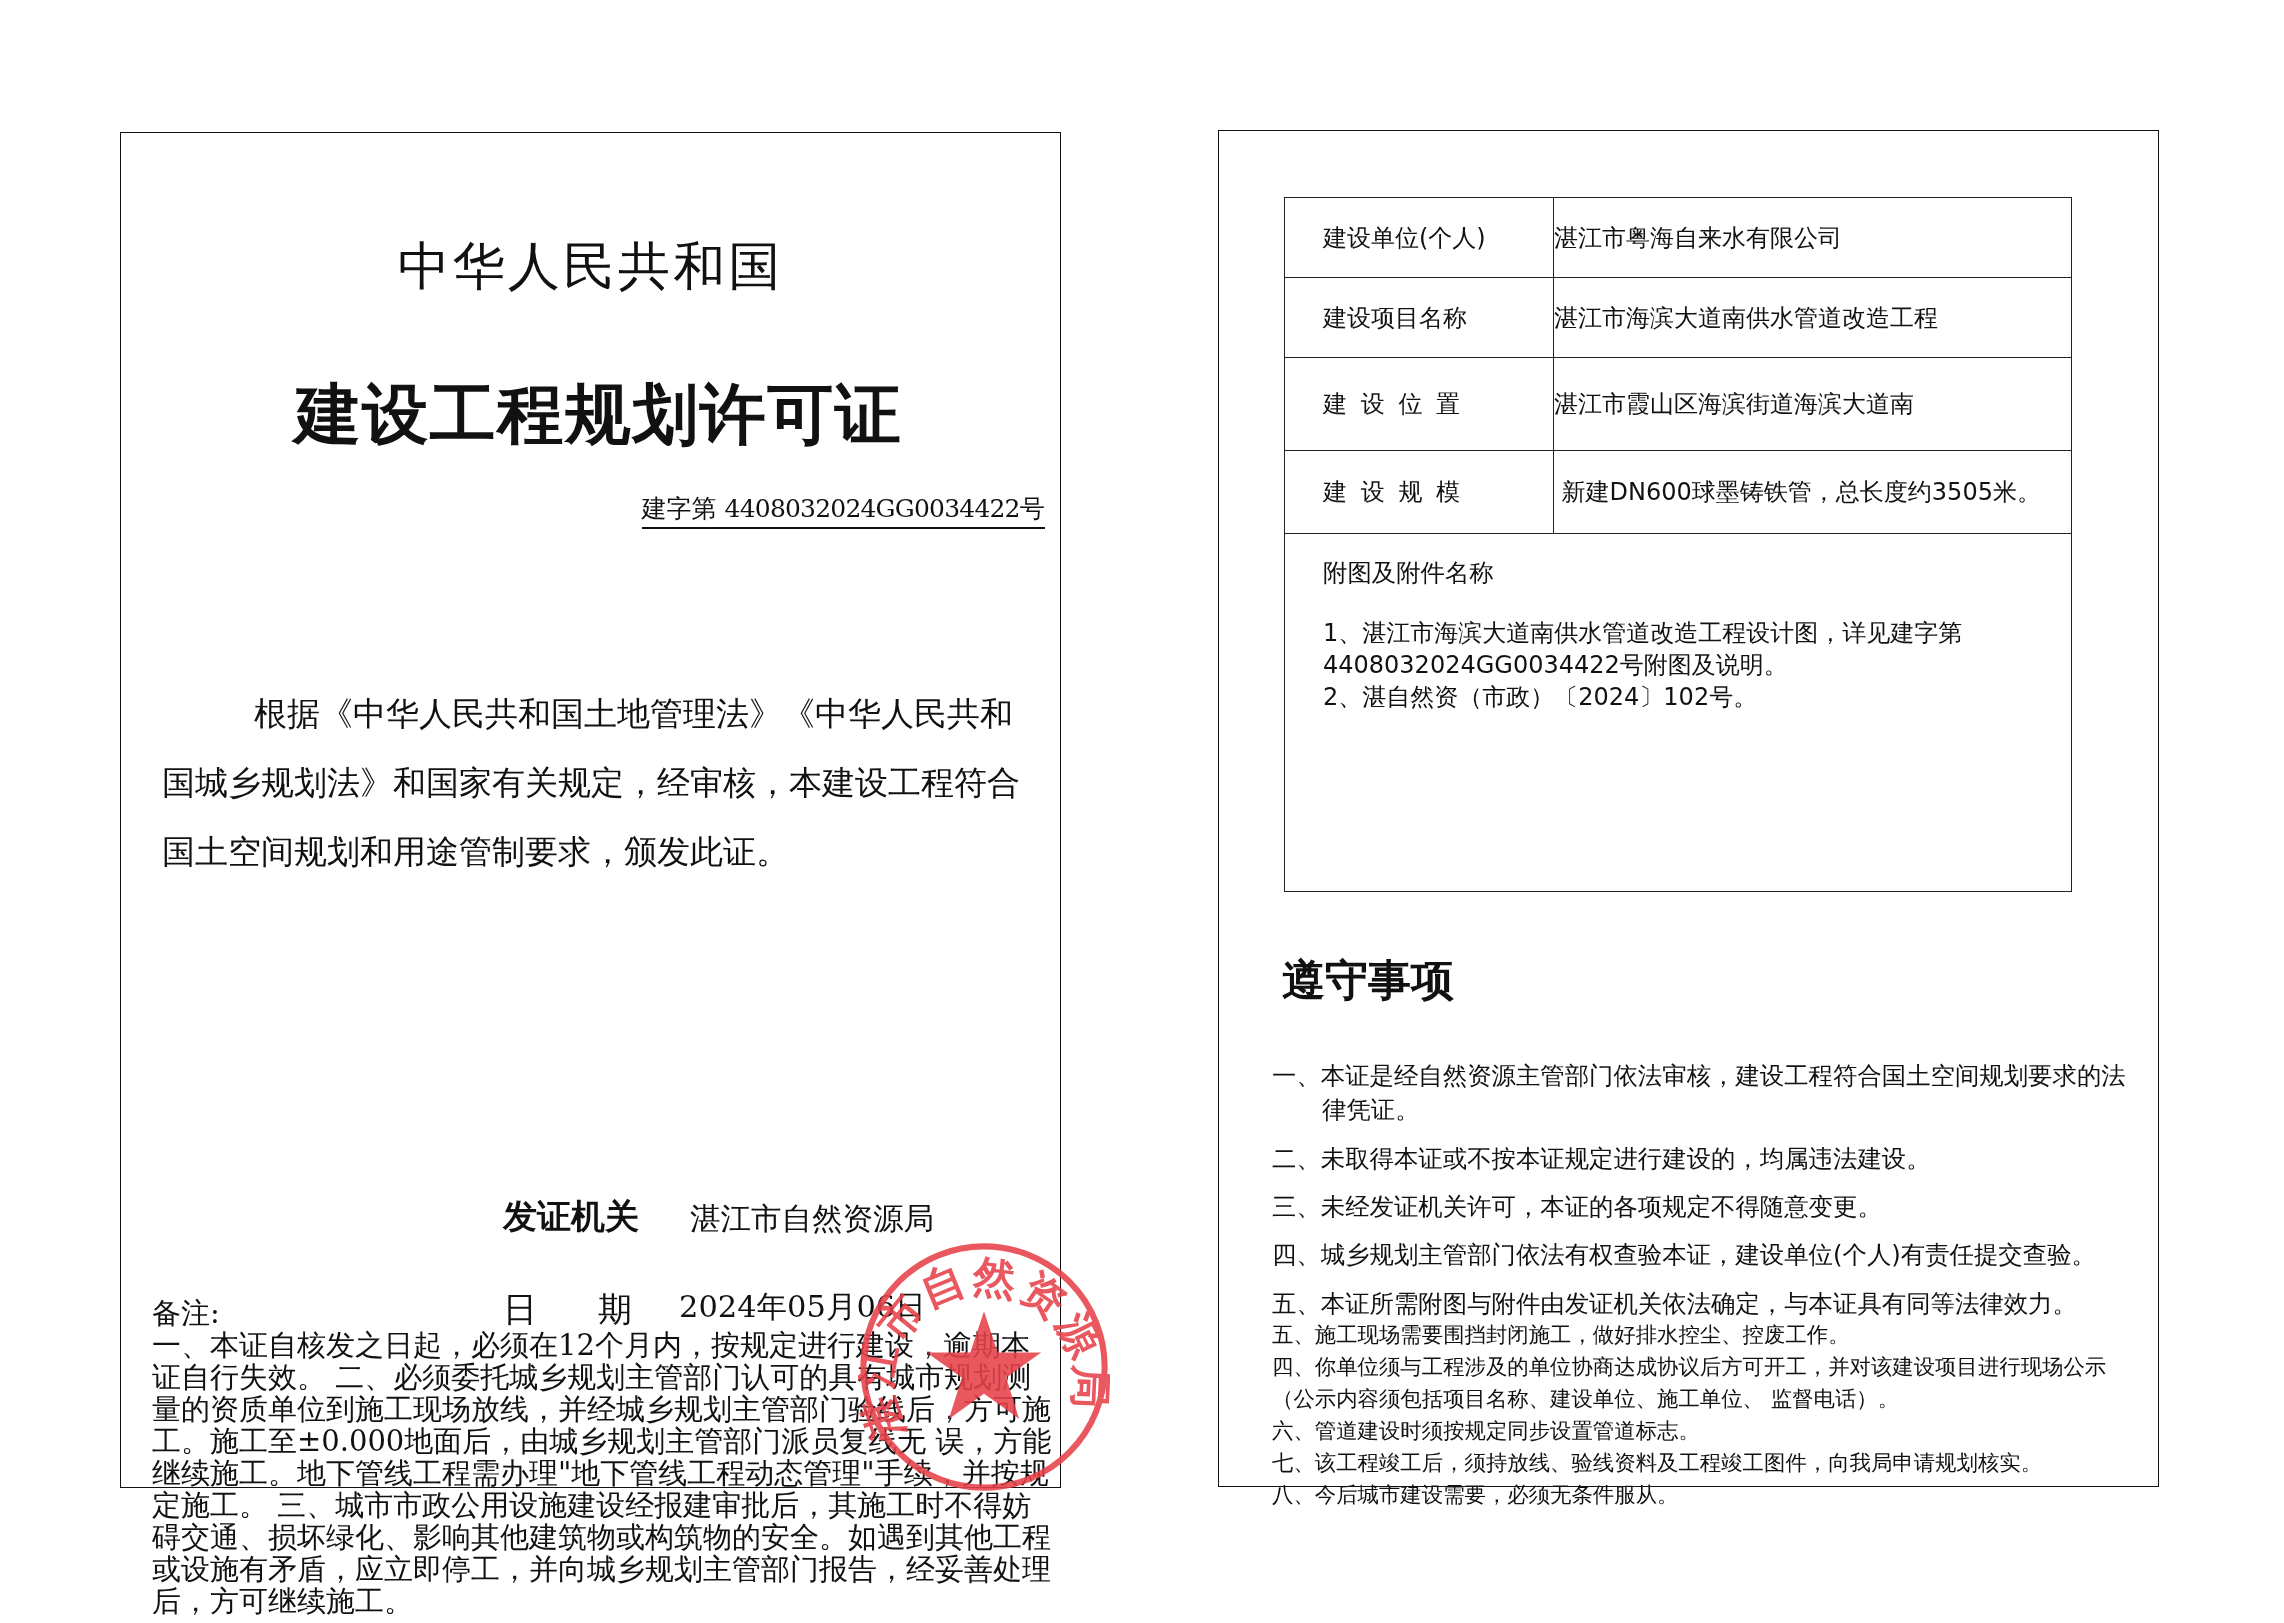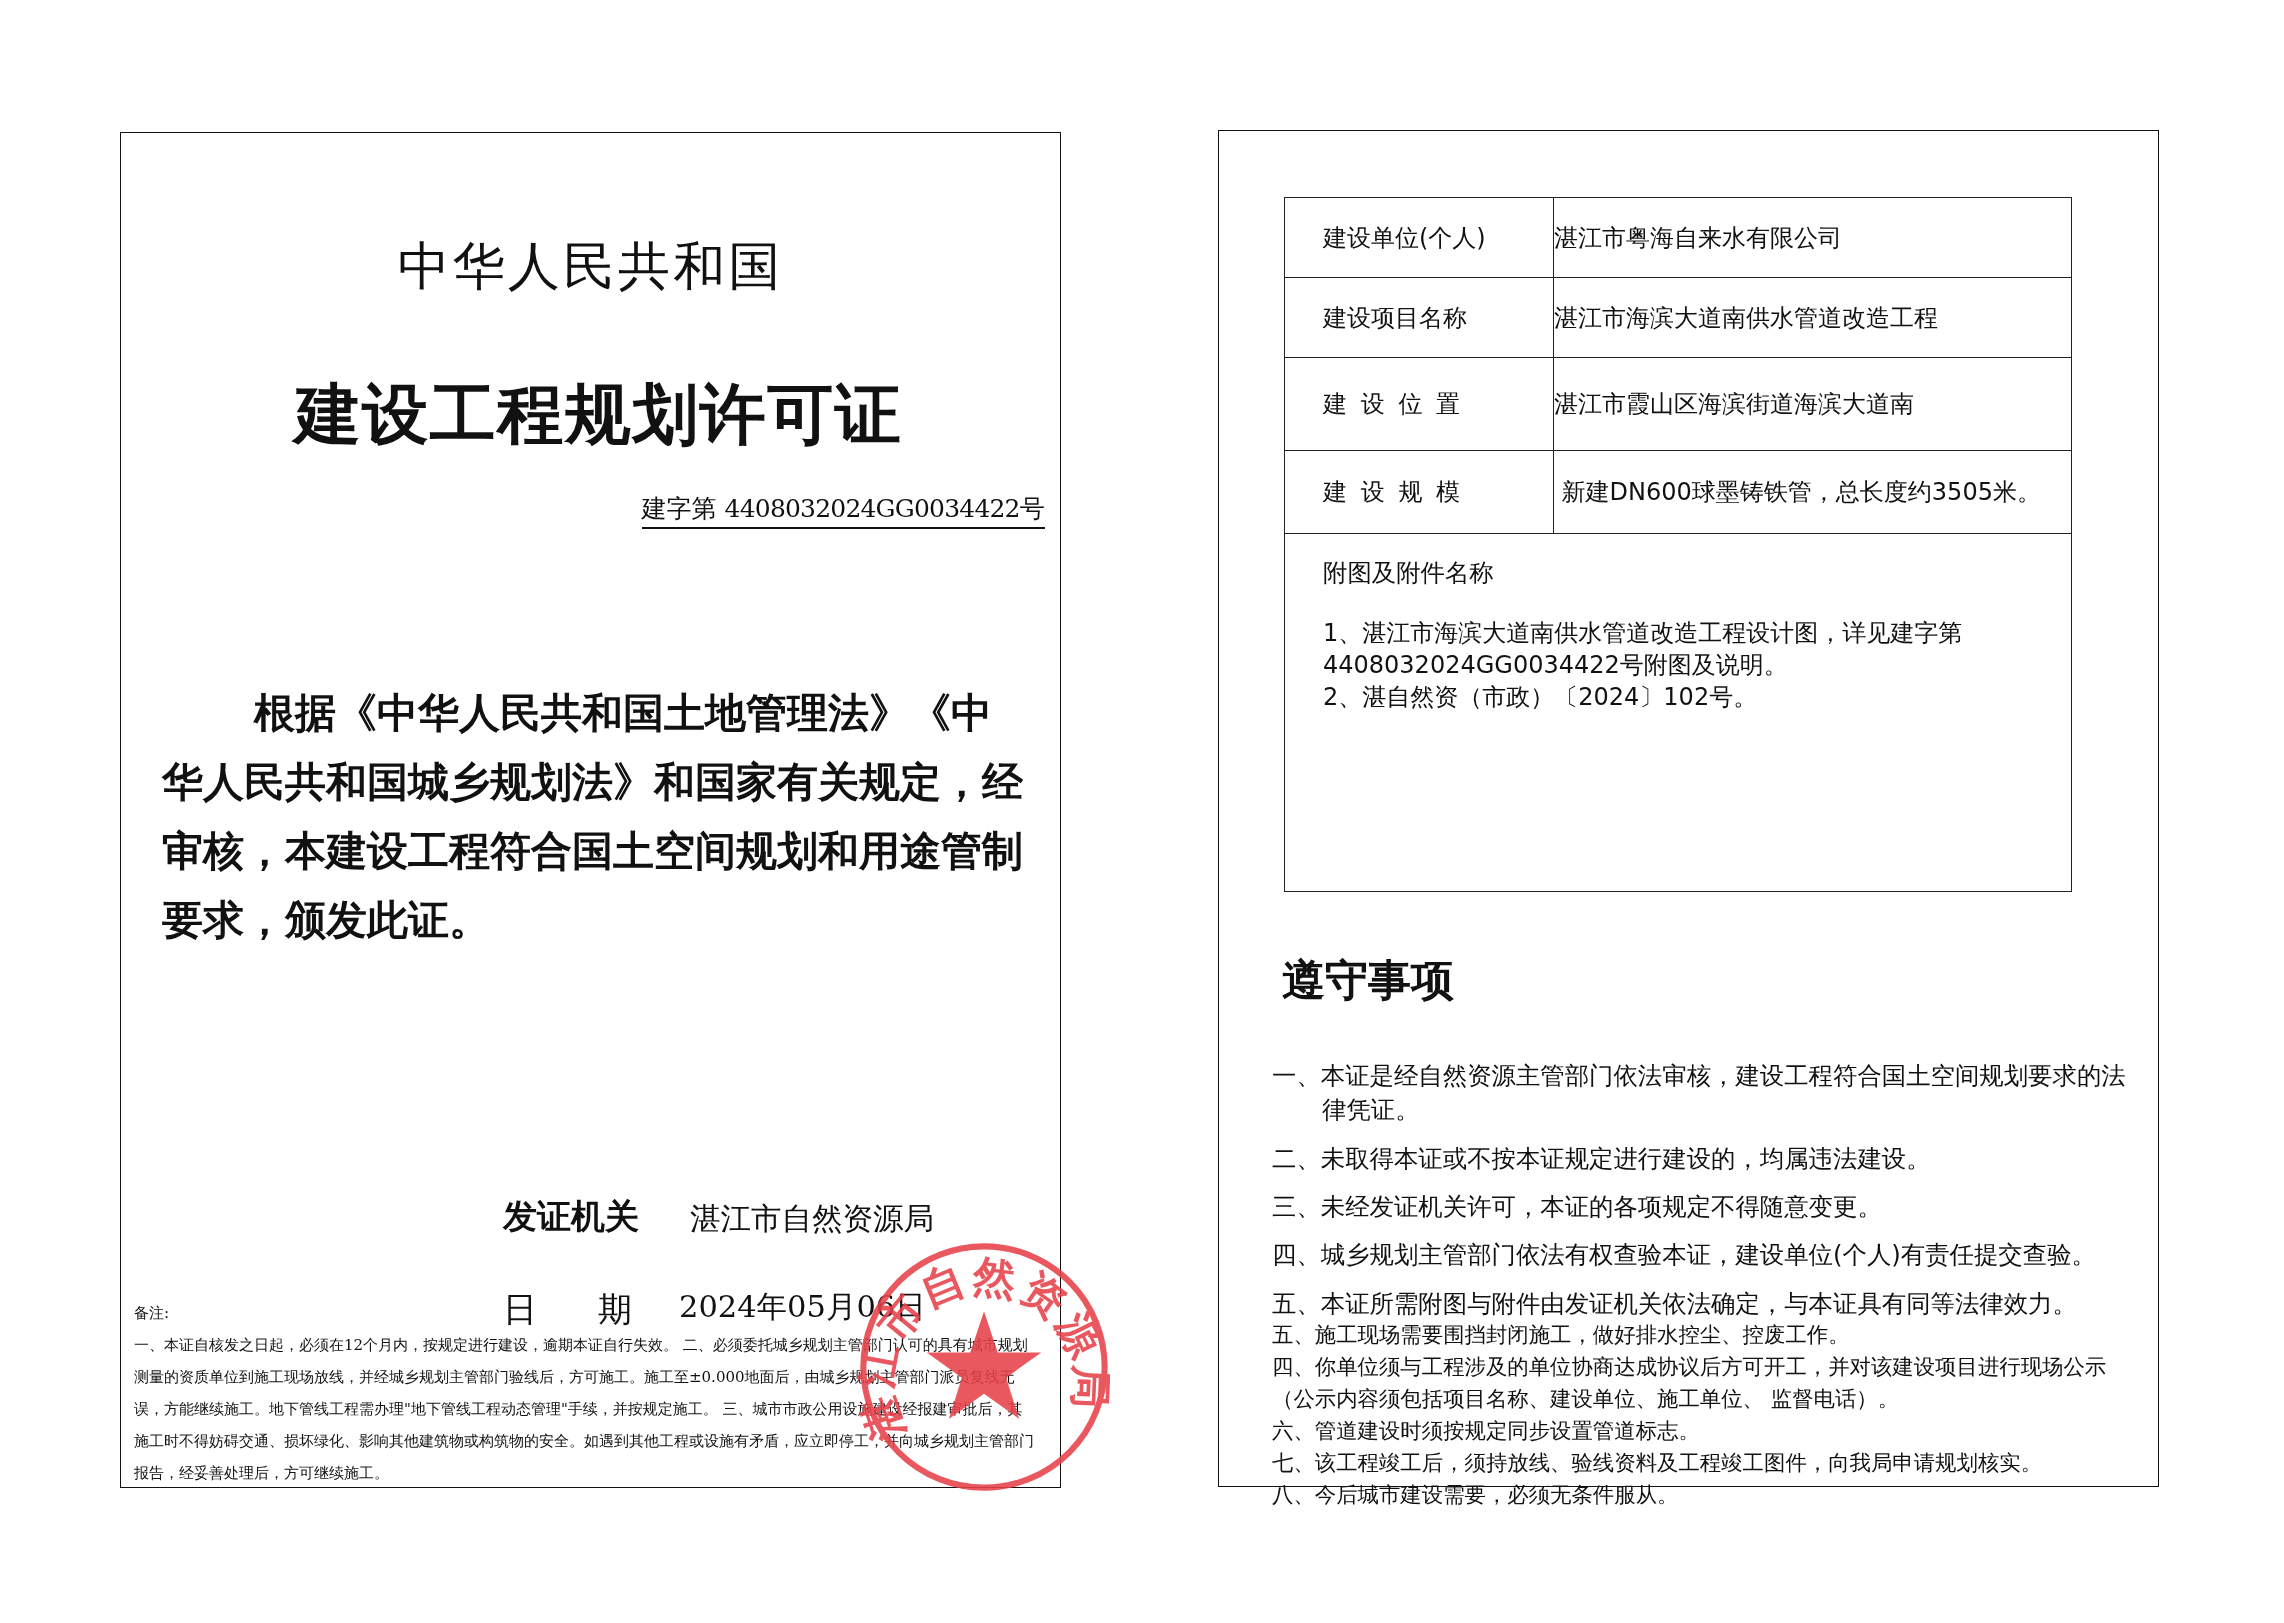--- a/index.html
+++ b/index.html
@@ -16,28 +16,28 @@
 
   
   .country-title { position:absolute; left:0; right:0; top:99px; text-align:center;
     font-size:52px; font-weight:300; letter-spacing:3.1px; }
   .cert-title { position:absolute; left:16px; right:0; top:237px; text-align:center;
     font-size:66px; font-weight:bold; letter-spacing:1.5px; }
   .cert-number { position:absolute; right:15.3px; top:359px; font-size:25px;
     border-bottom:2.3px solid #111; padding-bottom:1.5px; letter-spacing:0; }
   .cert-number .num { letter-spacing:-0.8px; }
   .body-paragraph { position:absolute; left:41px; width:863px; top:546px;
-    font-size:41px; line-height:69px; text-indent:92px; font-weight:700; }
+    font-size:33px; line-height:69px; text-indent:92px; font-weight:400; }
   .issuer-row { position:absolute; left:382px; top:1061px; font-size:34px; }
   .issuer-label { font-weight:600; }
   .issuer-value { position:absolute; left:187px; top:4.6px; white-space:nowrap; font-size:30.5px; }
   .date-row { position:absolute; left:382px; top:1154px; font-size:34px; white-space:nowrap; }
   .date-label { letter-spacing:61px; }
   .date-value { position:absolute; left:176px; top:0; font-size:30.5px; }
-  .notes { position:absolute; left:13px; top:1164px; width:901px; font-size:15px; line-height:32px; }
+  .notes { position:absolute; left:31px; top:1164px; width:901px; font-size:29px; line-height:32px; }
   .notes-heading { display:block; }
   .notes-text { display:block; }
 
   
   .stamp { position:absolute; left:737px; top:1108px; width:252px; height:252px; pointer-events:none; }
 
   
   .info-table { position:absolute; left:65px; top:66px; width:714px; border-collapse:collapse; }
   .info-table td { border:1.5px solid #222; padding:0; vertical-align:middle; font-size:24px; }
   .info-table .label-cell { width:269px; padding-left:38px; box-sizing:border-box; }

